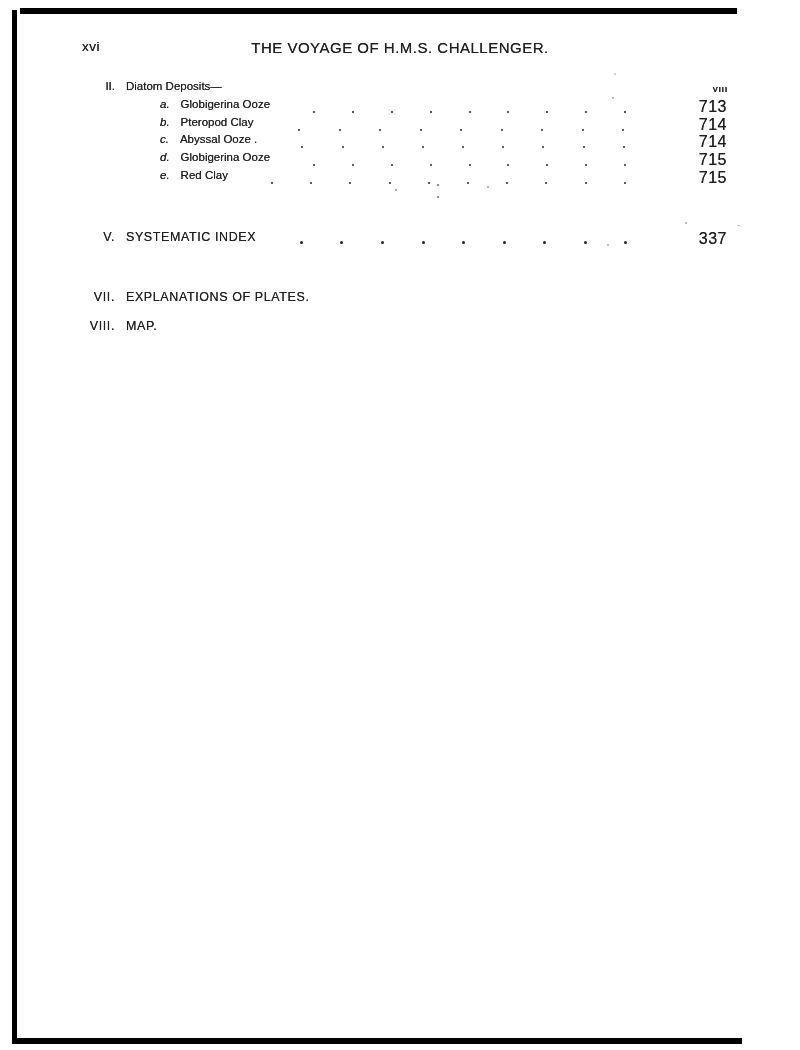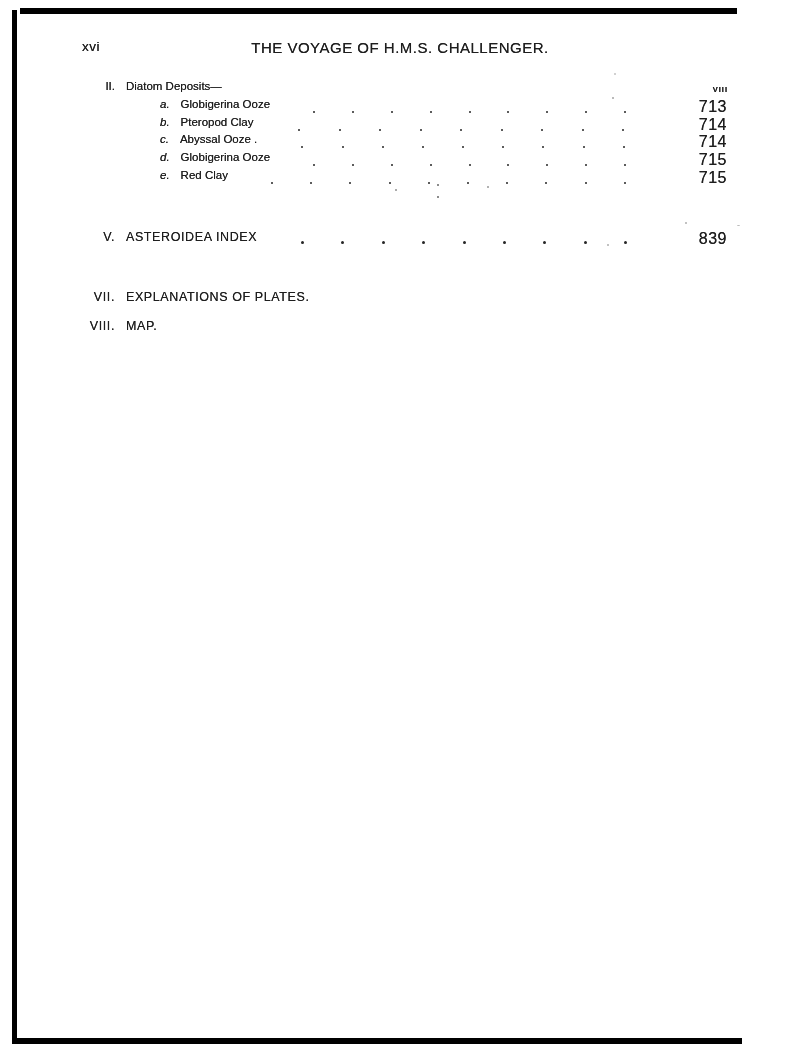--- a/index.html
+++ b/index.html
@@ -157,33 +157,33 @@
         <i></i>
         <i></i>
         <i></i>
         <i></i>
       </span>
     <span class="pg">715</span>
   </div>
 
   <div class="row main ink" style="top:230px">
     <span class="numeral">V.</span>
-    <span class="label">ASTEROIDEA INDEX</span>
-    <span class="dots">
-        <i></i>
-        <i></i>
-        <i></i>
-        <i></i>
-        <i></i>
-        <i></i>
-        <i></i>
-        <i></i>
-        <i></i>
-      </span>
-    <span class="pg">839</span>
+    <span class="label">SYSTEMATIC INDEX</span>
+    <span class="dots">
+        <i></i>
+        <i></i>
+        <i></i>
+        <i></i>
+        <i></i>
+        <i></i>
+        <i></i>
+        <i></i>
+        <i></i>
+      </span>
+    <span class="pg">337</span>
   </div>
   <div class="row main ink" style="top:290px">
     <span class="numeral">VII.</span>
     <span class="label">EXPLANATIONS OF PLATES.</span>
   </div>
   <div class="row main ink" style="top:319px">
     <span class="numeral">VIII.</span>
     <span class="label">MAP.</span>
   </div>
 

